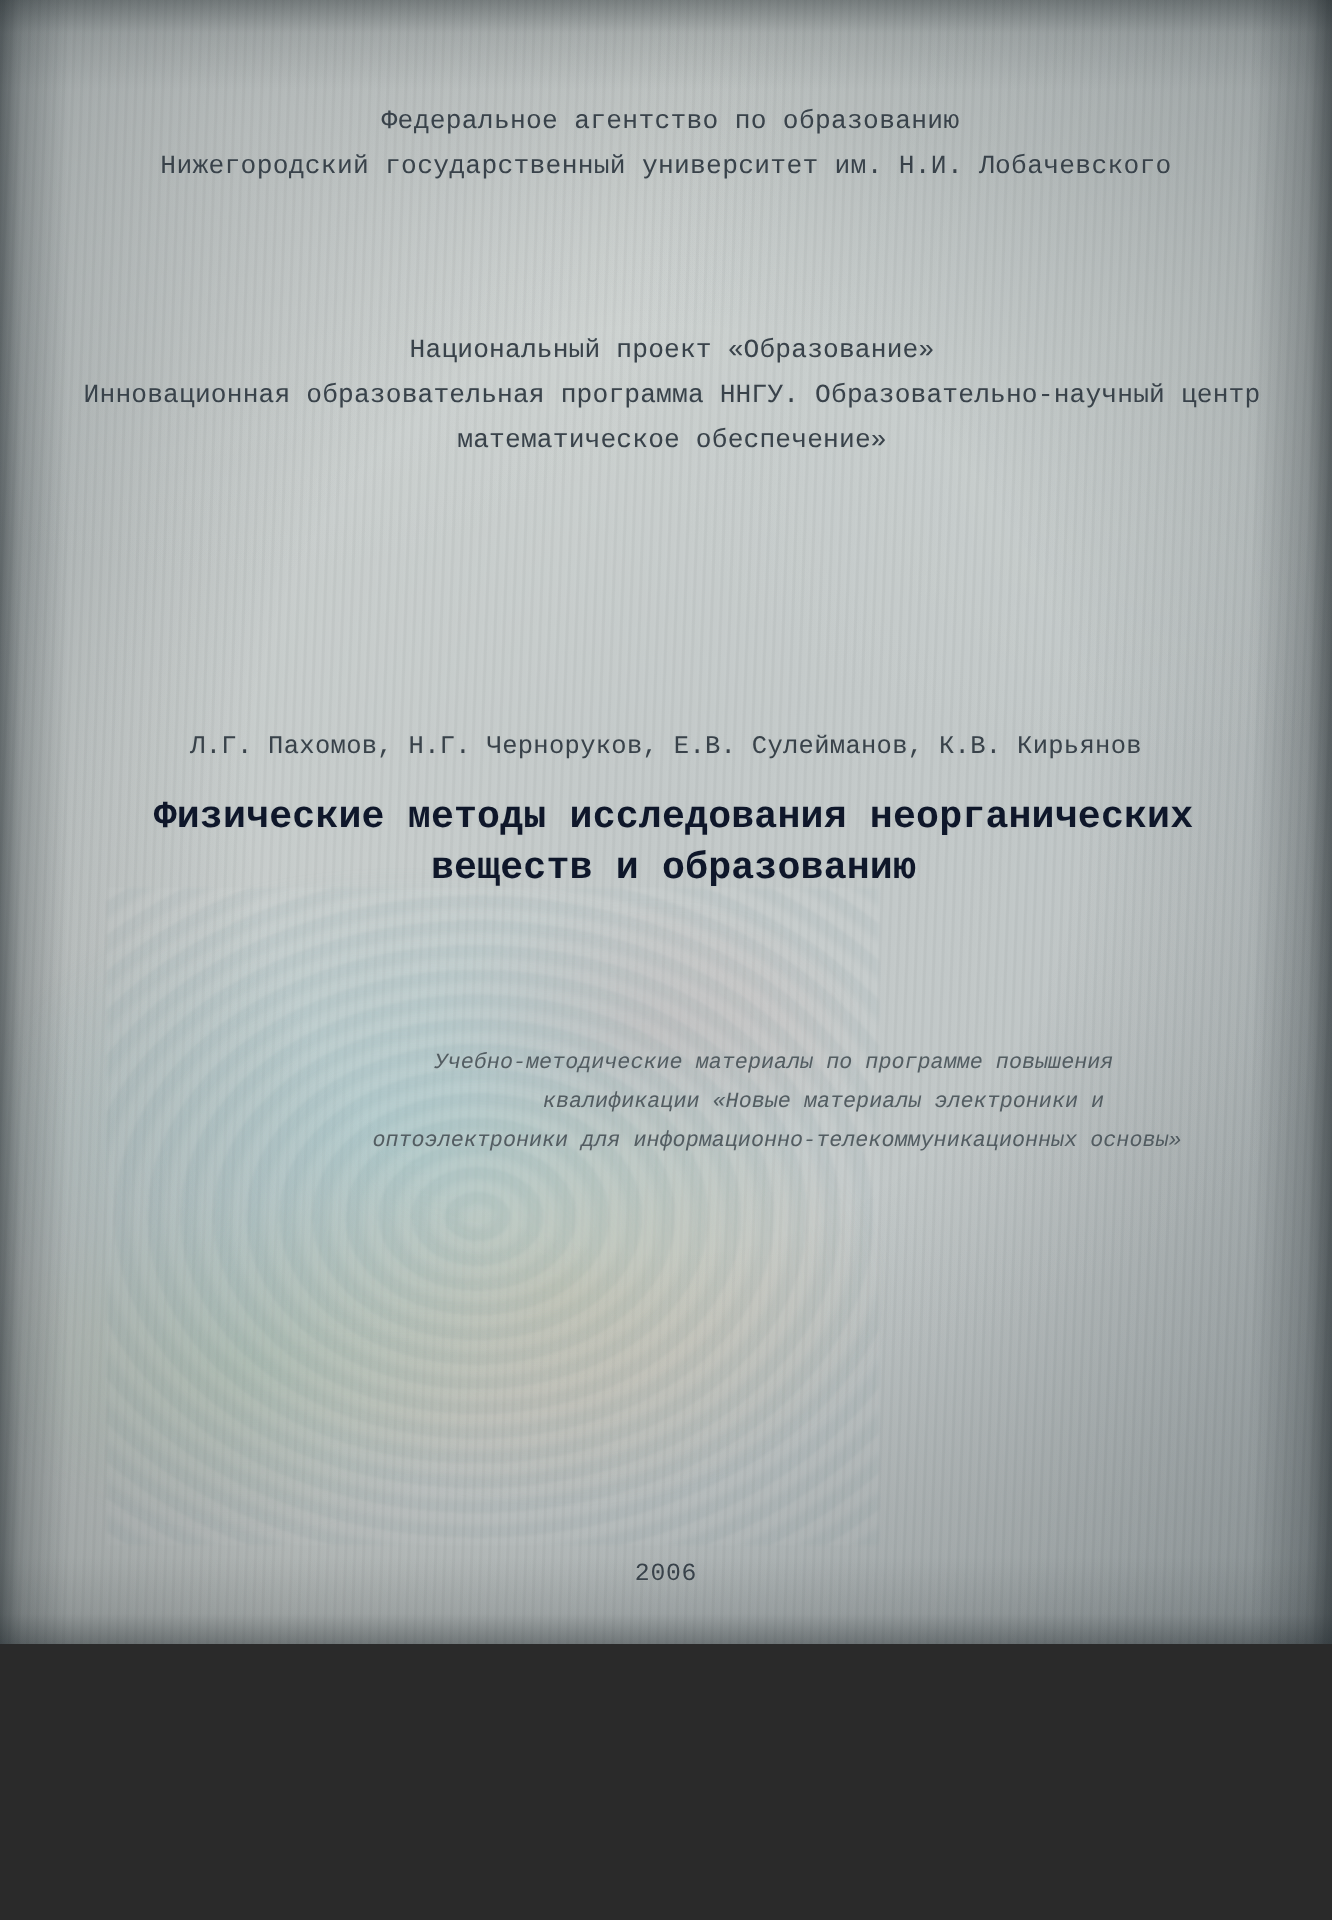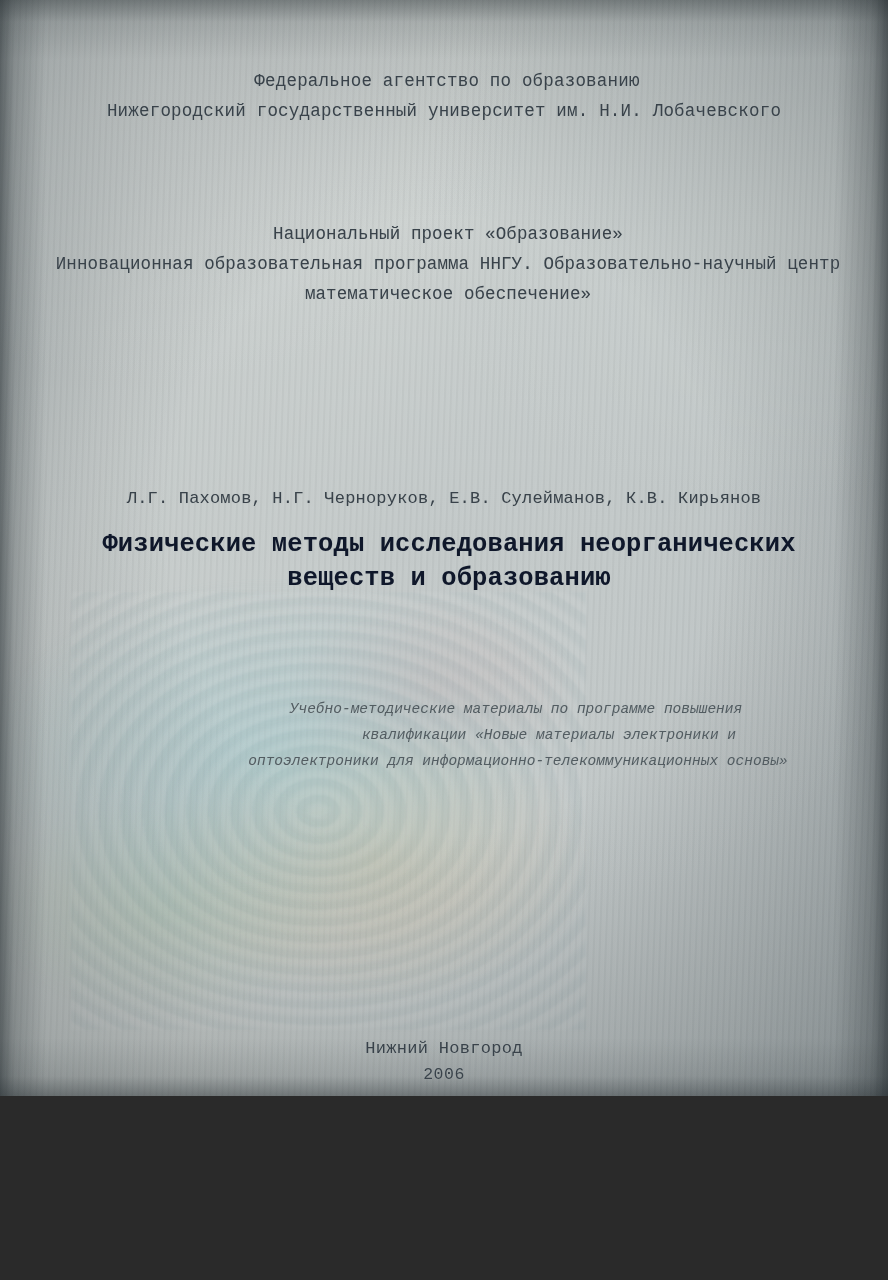--- a/index.html
+++ b/index.html
@@ -211,18 +211,17 @@
       <p class="line">веществ и образованию</p>
     </div>
 
     <div class="subtitle">
       <p class="line l1">Учебно-методические материалы по программе повышения</p>
       <p class="line l2">квалификации «Новые материалы электроники и</p>
       <p class="line l3">оптоэлектроники для информационно-телекоммуникационных основы»</p>
     </div>
 
     <div class="blk imprint">
-      <p class="line city">Нижний Новгород</p>
       <p class="line year">2006</p>
     </div>
 
   </div>
 </div>
 
 </body></html>

